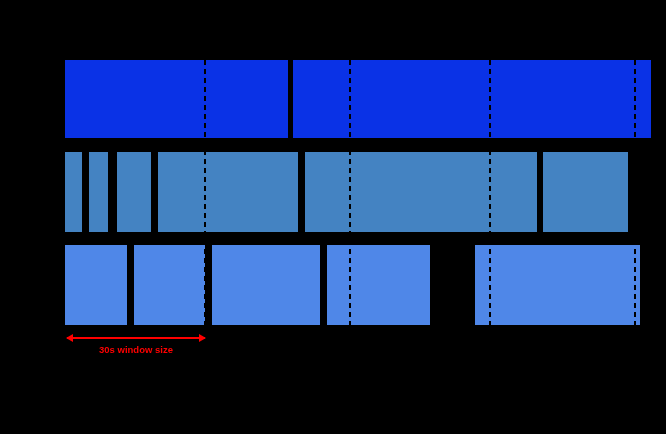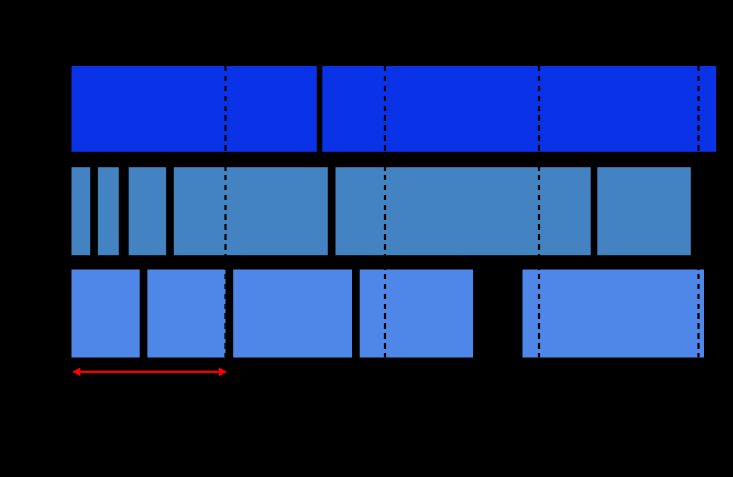--- a/index.html
+++ b/index.html
@@ -47,20 +47,21 @@
     font-weight: bold;
     text-align: center;
     letter-spacing: 0;
   }
 </style>
 </head>
 <body>
 
 <div id="frame" style="width: 666px; height: 434px; background: rgb(0, 0, 0);">
   <div id="window-arrow" style="left: 67px; width: 138px; top: 337px; color: rgb(255, 0, 0);"></div>
+  <div id="window-label" style="left: 42px; width: 188px; top: 344px; color: rgb(255, 0, 0);">30s window size</div>
 <div class="bar-segment" style="left: 65px; width: 223px; top: 60px; height: 78px; background: rgb(10, 50, 230);"></div>
     <div class="bar-segment" style="left: 293px; width: 358px; top: 60px; height: 78px; background: rgb(10, 50, 230);"></div>
     <div class="bar-segment" style="left: 65px; width: 17px; top: 152px; height: 80px; background: rgb(68, 131, 194);"></div>
     <div class="bar-segment" style="left: 89px; width: 19px; top: 152px; height: 80px; background: rgb(68, 131, 194);"></div>
     <div class="bar-segment" style="left: 117px; width: 34px; top: 152px; height: 80px; background: rgb(68, 131, 194);"></div>
     <div class="bar-segment" style="left: 158px; width: 140px; top: 152px; height: 80px; background: rgb(68, 131, 194);"></div>
     <div class="bar-segment" style="left: 305px; width: 232px; top: 152px; height: 80px; background: rgb(68, 131, 194);"></div>
     <div class="bar-segment" style="left: 543px; width: 85px; top: 152px; height: 80px; background: rgb(68, 131, 194);"></div>
     <div class="bar-segment" style="left: 65px; width: 62px; top: 245px; height: 80px; background: rgb(79, 135, 232);"></div>
     <div class="bar-segment" style="left: 134px; width: 71px; top: 245px; height: 80px; background: rgb(79, 135, 232);"></div>

